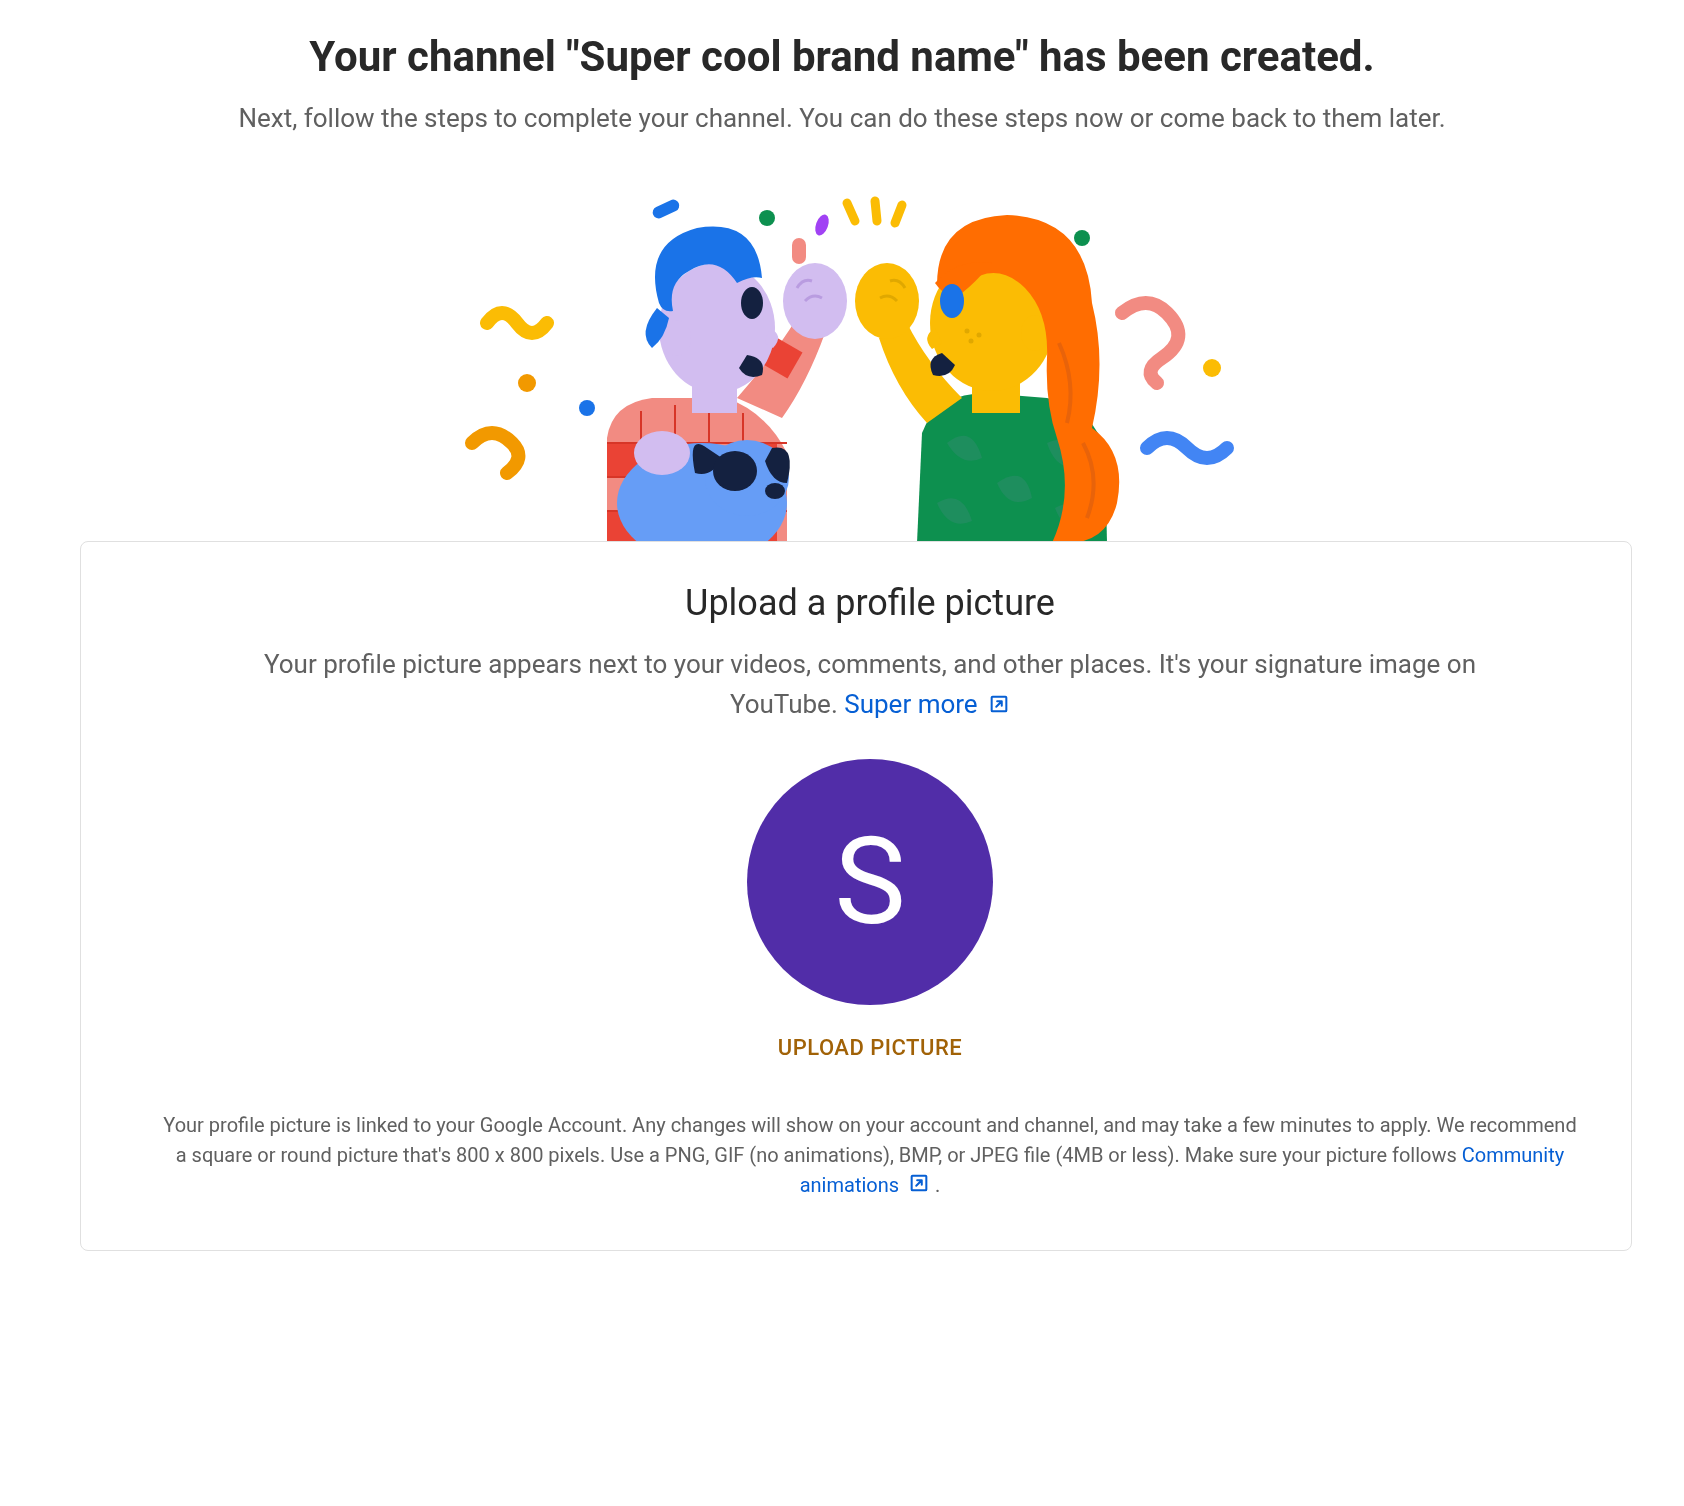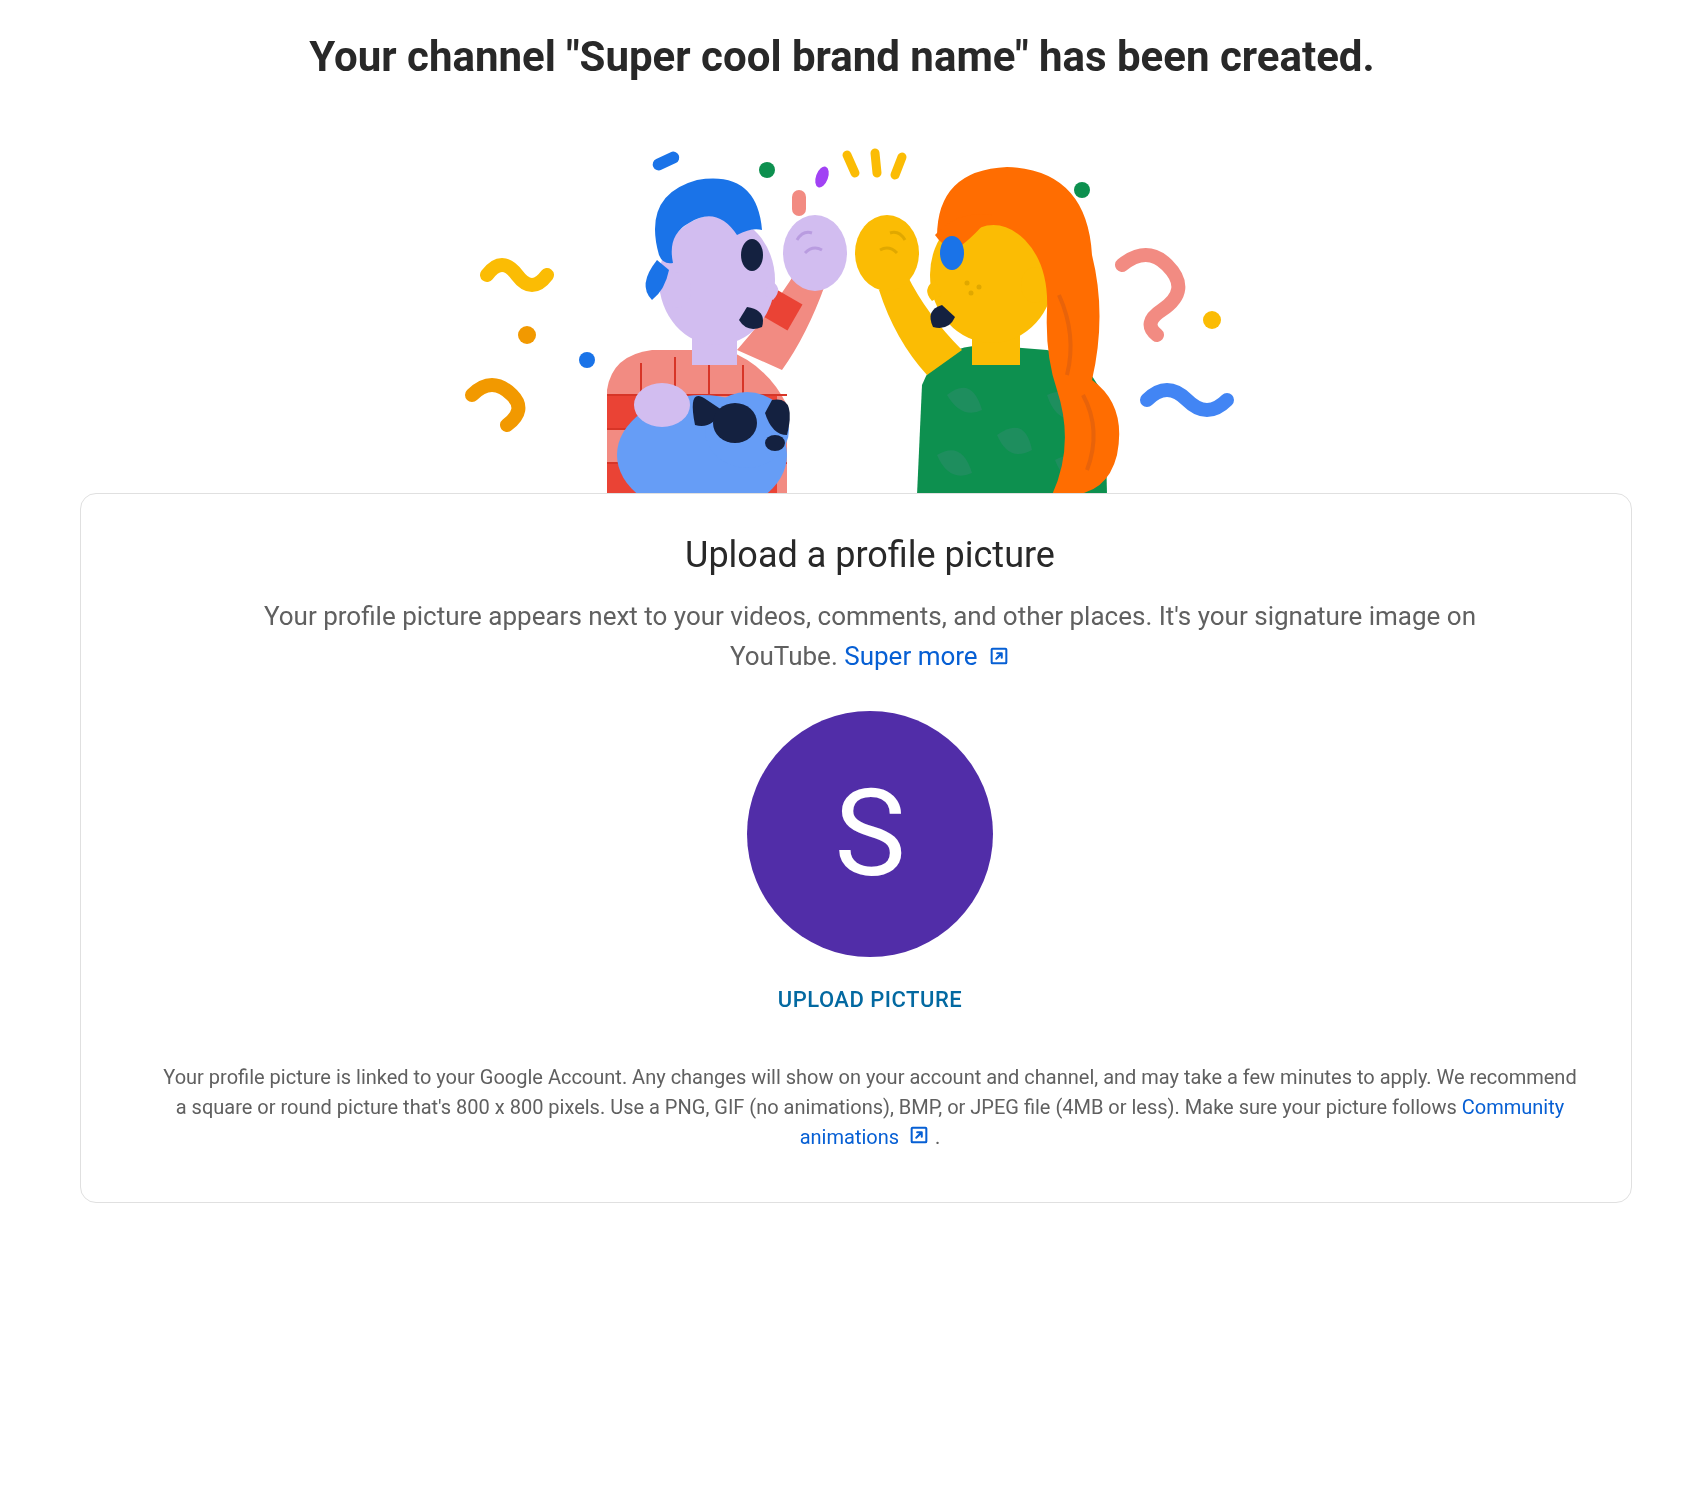--- a/index.html
+++ b/index.html
@@ -45,21 +45,21 @@
       justify-content: center;
       margin-top: 50px;
       margin-bottom: -2px;
     }
     .illustration svg {
       width: 830px;
       height: 360px;
     }
     .card {
       border: 1px solid #e0e0e0;
-      border-radius: 16px;
+      border-radius: 8px;
       padding: 40px 50px 50px 78px;
       text-align: center;
       background: #fff;
       position: relative;
       margin-left: 28px;
     }
     .card-title {
       font-size: 36px;
       color: #282828;
       font-weight: 400;
@@ -93,21 +93,21 @@
       display: flex;
       align-items: center;
       justify-content: center;
       color: #fff;
       font-size: 120px;
       font-weight: 400;
     }
     .upload-btn {
       background: none;
       border: none;
-      color: #0369a1;
+      color: #a16207;
       font-size: 22px;
       font-weight: 500;
       letter-spacing: 0.5px;
       cursor: pointer;
       font-family: inherit;
       margin-bottom: 50px;
     }
     .footer-text {
       font-size: 20px;
       color: #606060;
@@ -115,20 +115,21 @@
       max-width: 1480px;
       margin: 0 auto;
     }
   </style>
 </head>
 <body>
 
 <div class="container">
   <div class="header">
     <div class="title-line2">Your channel "Super cool brand name" has been created.</div>
+    <div class="subtitle">Next, follow the steps to complete your channel. You can do these steps now or come back to them later.</div>
   </div>
 
   <div class="illustration">
     <svg viewBox="0 0 830 360" xmlns="http://www.w3.org/2000/svg">
 
       <path d="M 60 140 Q 75 120 90 140 Q 105 160 120 140" stroke="#fbbc04" stroke-width="14" fill="none" stroke-linecap="round"></path>
 
       <path d="M 45 260 Q 65 240 85 260 Q 100 275 80 290" stroke="#f29900" stroke-width="14" fill="none" stroke-linecap="round"></path>
 
       <circle cx="100" cy="200" r="9" fill="#f29900"></circle>

